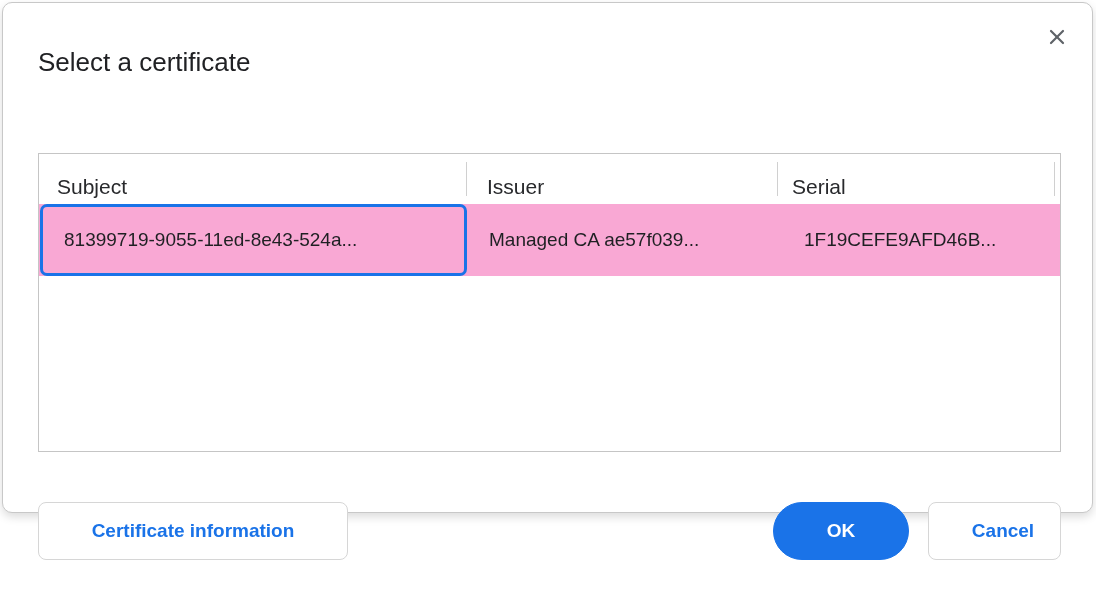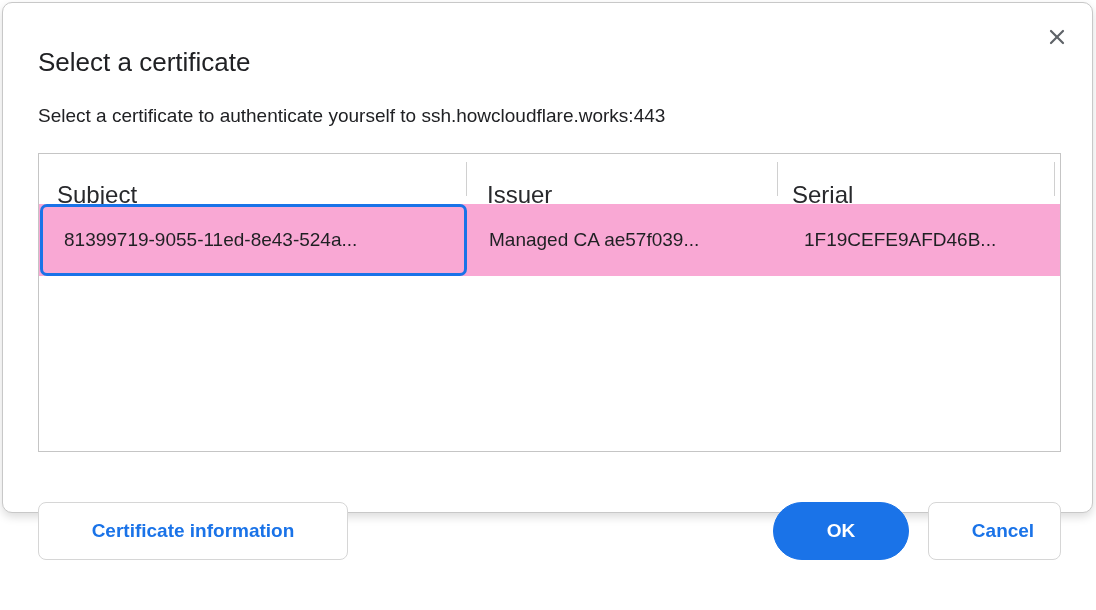--- a/index.html
+++ b/index.html
@@ -65,24 +65,24 @@
     background: #ffffff;
     box-sizing: border-box;
   }
   .table-header {
     position: relative;
     height: 50px;
     width: 100%;
   }
   .th {
     position: absolute;
-    top: 16px;
+    top: 8px;
     height: 50px;
     line-height: 50px;
-    font-size: 24px;
+    font-size: 21px;
     color: #28292c;
     white-space: nowrap;
   }
   .th-subject { left: 18px; }
   .th-issuer  { left: 448px; }
   .th-serial  { left: 753px; }
   .col-divider {
     position: absolute;
     top: 8px;
     width: 1px;
@@ -162,21 +162,20 @@
     <span style="display:flex;">
       <svg width="20" height="20" viewBox="0 0 20 20">
         <line x1="4" y1="4" x2="16" y2="16" stroke="#5f6368" stroke-width="2.2" stroke-linecap="round"></line>
         <line x1="16" y1="4" x2="4" y2="16" stroke="#5f6368" stroke-width="2.2" stroke-linecap="round"></line>
       </svg>
     </span>
   </button>
 
   <div class="title">Select a certificate</div>
 
-  <div class="subtitle">Select a certificate to authenticate yourself to ssh.howcloudflare.works:443</div>
 
   <div class="cert-table">
 
     <div class="table-header">
       <div class="th th-subject">Subject</div>
       <div class="th th-issuer">Issuer</div>
       <div class="th th-serial">Serial</div>
       <div class="col-divider divider-1"></div>
       <div class="col-divider divider-2"></div>
       <div class="col-divider divider-3"></div>

